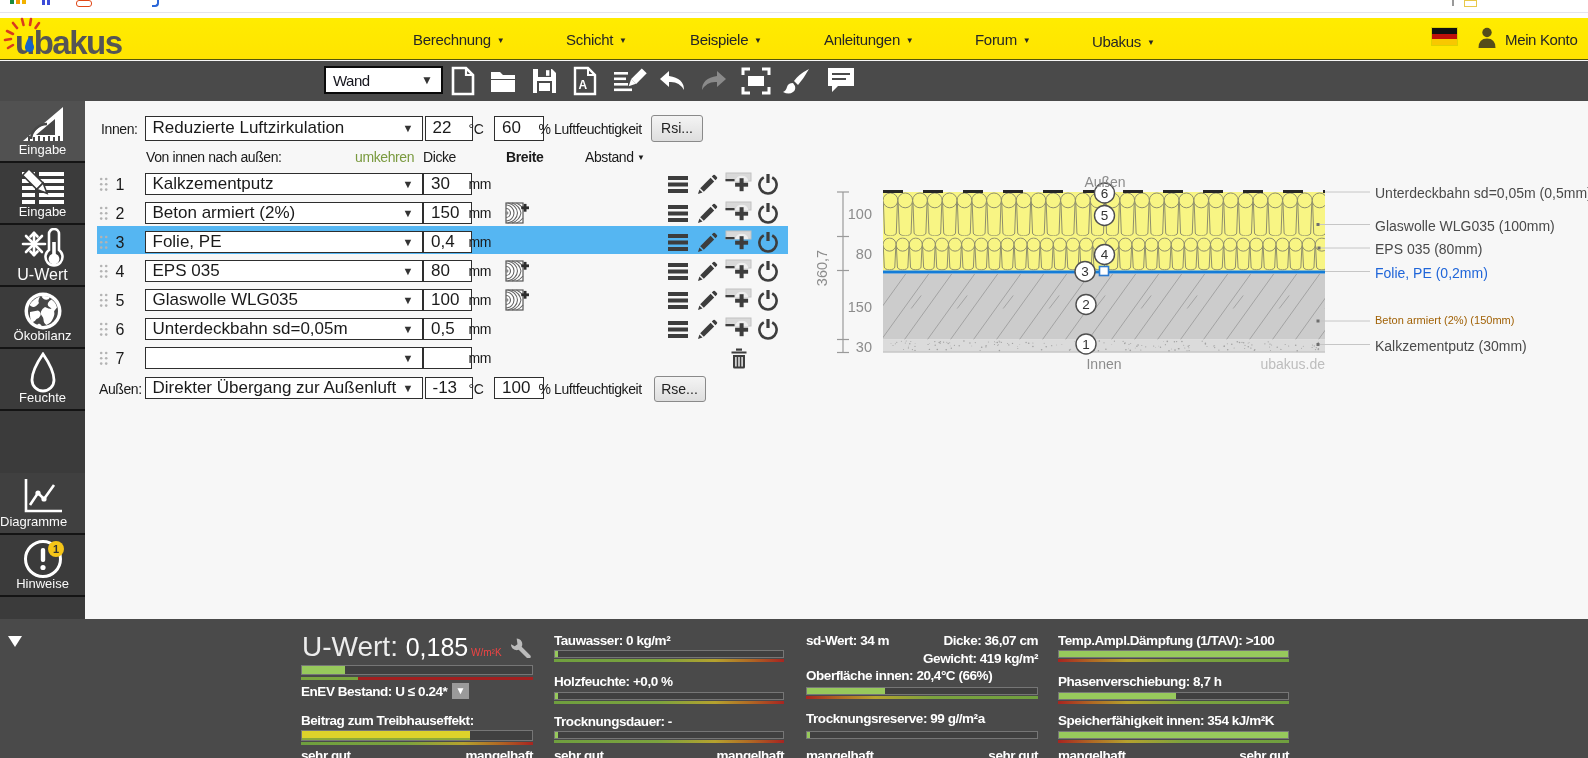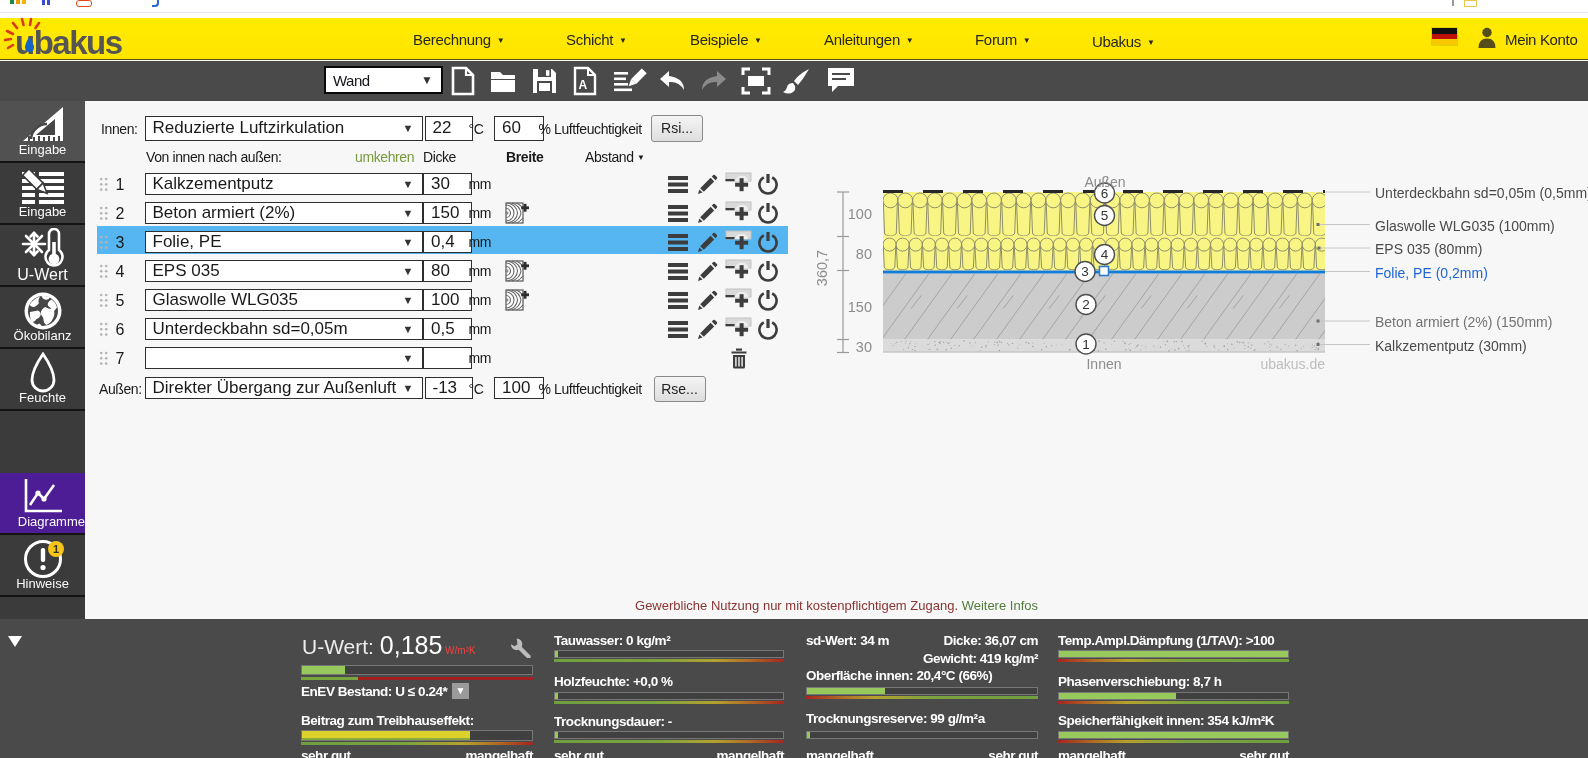--- a/index.html
+++ b/index.html
@@ -199,21 +199,21 @@
       <div style="font-size:13px;color:#fafafa;margin-top:-3px">Ökobilanz</div>
     </div>
     <div style="position:absolute;left:0;top:349px;width:85px;height:60px;background:#3b3b3b;border-bottom:2px solid #141414;text-align:center">
       <div style="margin-top:3px;height:41px;display:flex;align-items:center;justify-content:center">
         <svg width="34" height="42" viewBox="0 0 34 42">
           <path d="M17 2 Q28 18 28 28 a11 11 0 0 1 -22 0 Q6 18 17 2 Z" fill="none" stroke="#fff" stroke-width="2.8"></path>
         </svg>
       </div>
       <div style="font-size:13px;color:#fafafa;margin-top:-3px">Feuchte</div>
     </div>
-    <div style="position:absolute;left:0;top:473px;width:85px;height:60px;background:#4c1d95;border-bottom:2px solid #141414;text-align:right">
+    <div style="position:absolute;left:0;top:473px;width:85px;height:60px;background:#404040;border-bottom:2px solid #141414;text-align:left">
       <div style="margin-top:3px;height:41px;display:flex;align-items:center;justify-content:center">
         <svg width="42" height="40" viewBox="0 0 42 40">
           <g stroke="#fff" stroke-width="2.6" fill="none">
             <path d="M4 2 V34 H40"></path>
             <path d="M8 28 L16 16 L22 22 L32 8"></path>
           </g>
           <g fill="#fff">
             <circle cx="16" cy="16" r="2.6"></circle>
             <circle cx="22" cy="22" r="2.6"></circle>
           </g>
@@ -466,21 +466,21 @@
       <text x="1086" y="348.8" font-family="Liberation Sans, sans-serif" font-size="13.5" fill="#333" text-anchor="middle">1</text>
       <rect x="1099.5" y="266.5" width="9" height="9" fill="#fff" stroke="#2e7bd0" stroke-width="1.6"></rect>
     </svg>
 <div class="wlab" style="left:1080px;top:174px;width:50px;text-align:center">Außen</div>
     <div class="wlab" style="left:1079px;top:356px;width:50px;text-align:center">Innen</div>
     <div class="wlab" style="left:1245px;top:356px;color:#bdbdbd;width:80px;text-align:right">ubakus.de</div>
     <div style="position:absolute;left:1375px;top:185px;font-size:14px;color:#4a4a4a;white-space:nowrap">Unterdeckbahn sd=0,05m (0,5mm)</div>
     <div style="position:absolute;left:1375px;top:217.5px;font-size:14px;color:#4a4a4a;white-space:nowrap">Glaswolle WLG035 (100mm)</div>
     <div style="position:absolute;left:1375px;top:241px;font-size:14px;color:#4a4a4a;white-space:nowrap">EPS 035 (80mm)</div>
     <div style="position:absolute;left:1375px;top:264.5px;font-size:14px;color:#2066d9;white-space:nowrap">Folie, PE (0,2mm)</div>
-    <div style="position:absolute;left:1375px;top:314px;font-size:14px;color:#737373;white-space:nowrap">Beton armiert (2%) (150mm)</div>
+    <div style="position:absolute;left:1375px;top:314px;font-size:11px;color:#a16207;white-space:nowrap">Beton armiert (2%) (150mm)</div>
     <div style="position:absolute;left:1375px;top:337.5px;font-size:14px;color:#4a4a4a;white-space:nowrap">Kalkzementputz (30mm)</div>
 <div class="flab" style="left:101px;top:121px;">Innen:</div>
     <div class="sel" style="left:144.5px;top:115.5px;width:269px;height:23px">
       <span style="font-size:17px">Reduzierte Luftzirkulation</span>
       <span class="car">▼</span>
     </div>
     <div class="inp" style="left:424.5px;top:115.5px;width:39px;height:23px;font-size:17px">22</div>
     <div class="flab" style="left:468.5px;top:121px;">°C</div>
     <div class="inp" style="left:494px;top:115.5px;width:41px;height:23px;font-size:17px">60</div>
     <div class="flab" style="left:538.5px;top:121px;">% Luftfeuchtigkeit</div>
@@ -832,24 +832,23 @@
     <div class="flab" style="left:99px;top:381px;">Außen:</div>
     <div class="sel" style="left:144.5px;top:376.5px;width:269px;height:20px">
       <span style="font-size:17px">Direkter Übergang zur Außenluft</span>
       <span class="car">▼</span>
     </div>
     <div class="inp" style="left:424.5px;top:376.5px;width:39px;height:20px;font-size:17px">-13</div>
     <div class="flab" style="left:468.5px;top:381px;">°C</div>
     <div class="inp" style="left:494px;top:376.5px;width:41px;height:20px;font-size:17px">100</div>
     <div class="flab" style="left:538.5px;top:381px;">% Luftfeuchtigkeit</div>
     <div class="btn" style="left:653.5px;top:376px;width:50px;height:24px">Rse...</div>
-    <div style="position:absolute;left:85px;top:598px;width:1503px;text-align:center;font-size:13px;color:#8b3333">Gewerbliche Nutzung nur mit kostenpflichtigem Zugang. <span style="color:#527a3c">Weitere Infos</span></div>
 <div style="position:absolute;left:0;top:619px;width:1588px;height:139px;background:#4a4a4a"></div>
 <div style="position:absolute;left:8px;top:636px;width:0;height:0;border-left:7px solid transparent;border-right:7px solid transparent;border-top:11px solid #fff"></div>
-    <div style="position:absolute;left:302px;top:631px;white-space:nowrap"><span style="font-size:21px;color:#ececec">U-Wert: </span><span style="font-size:25px;color:#fff">0,185</span><span style="font-size:10px;color:#ef4444"> W/m²K</span></div>
+    <div style="position:absolute;left:302px;top:631px;white-space:nowrap"><span style="font-size:28px;color:#ececec">U-Wert: </span><span style="font-size:25px;color:#fff">0,185</span><span style="font-size:10px;color:#ef4444"> W/m²K</span></div>
     <div style="position:absolute;left:510px;top:637px"><svg width="23" height="21" viewBox="0 0 28 26">
         <g transform="scale(-1,1) translate(-28,0)">
           <path d="M20 2 a7 7 0 0 0 -6.2 10.2 L3 23 a2.6 2.6 0 0 0 3.6 3.6 L17.5 15.8 A7 7 0 0 0 27 9 l-4.6 2.6 L19 9 l0.6 -4.8 Z" fill="#bcbcbc"></path>
         </g>
       </svg></div>
     <div style="position:absolute;left:301px;top:664.5px;width:232px;height:10px;background:#404040;border:1px solid #767676;box-sizing:border-box"></div>
     <div style="position:absolute;left:302px;top:665.5px;width:43px;height:8px;background:#97c95c"></div>
     <div style="position:absolute;left:301px;top:676.5px;width:57px;height:3px;background:#79a53f"></div>
     <div style="position:absolute;left:358px;top:676.5px;width:175px;height:3px;background:#a32020"></div>
     <div class="bt" style="left:301px;top:684px">EnEV Bestand: U ≤ 0.24*</div>

